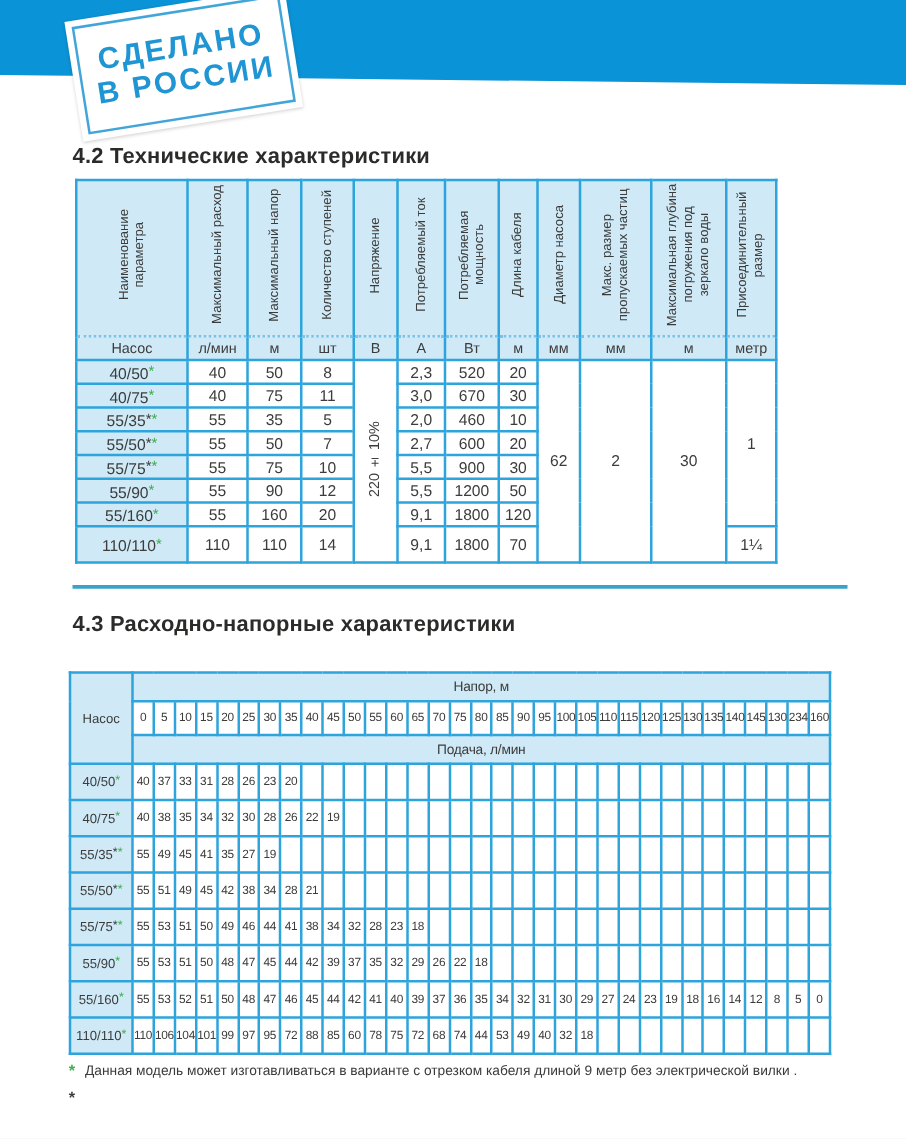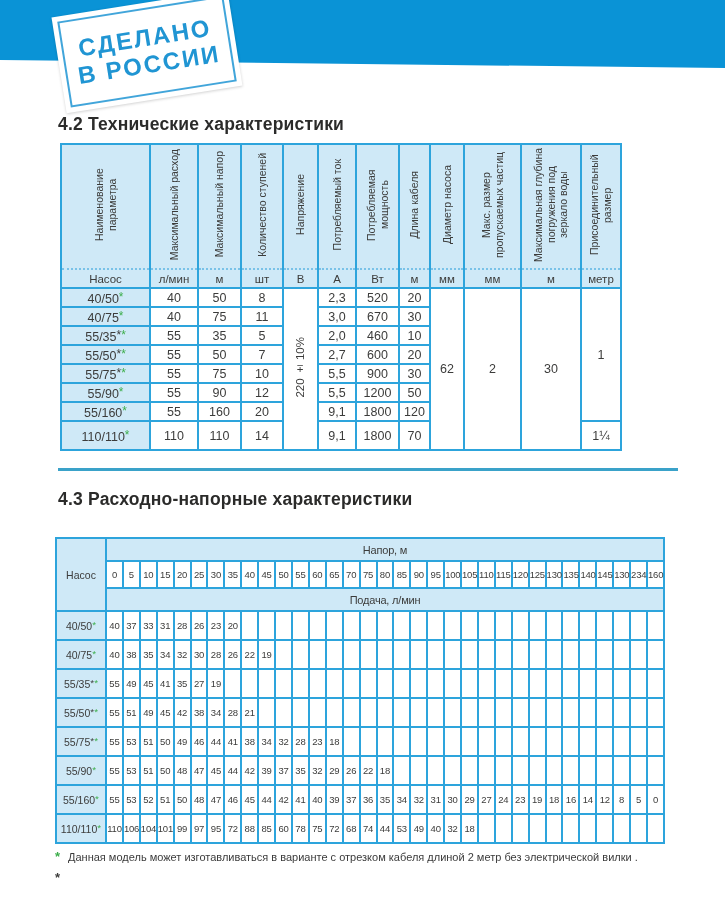--- a/index.html
+++ b/index.html
@@ -537,19 +537,19 @@
           <td></td>
           <td></td>
           <td></td>
         </tr>
       </tbody>
   </table>
 
   <div class="footnotes">
     <div class="fn">
       <span class="fnm star-green">*</span>
-      <span>Данная модель может изготавливаться в варианте с отрезком кабеля длиной 2 метр без электрической вилки .</span>
+      <span>Данная модель может изготавливаться в варианте с отрезком кабеля длиной 9 метр без электрической вилки .</span>
     </div>
     <div class="fn">
       <span class="fnm star-black">*</span>
     </div>
   </div>
 </div>
 
 </body></html>

